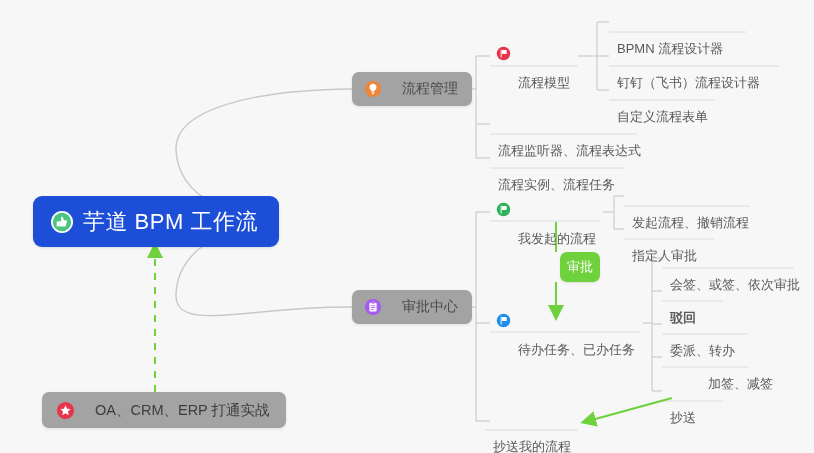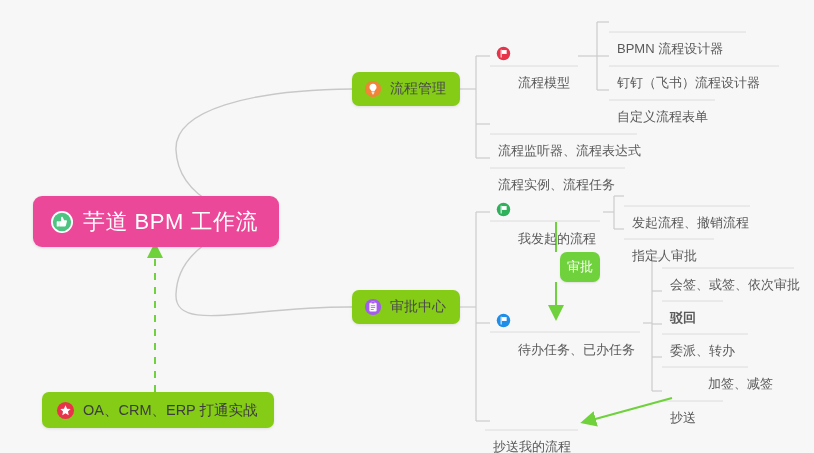--- a/index.html
+++ b/index.html
@@ -30,48 +30,49 @@
     pointer-events: none;
   }
 
   
   .root-node {
     position: absolute;
     left: 33px;
     top: 196px;
     width: 246px;
     height: 51px;
-    background: #ec4899;
+    background: #1d4ed8;
     border-radius: 9px;
     box-shadow: 0 1px 3px rgba(0,0,0,0.12);
     display: flex;
     align-items: center;
     padding-left: 17px;
     box-sizing: border-box;
   }
   .root-label {
     color: #ffffff;
     font-size: 22px;
     letter-spacing: 0.5px;
     margin-left: 9px;
     white-space: nowrap;
   }
 
   
   .card-node {
     position: absolute;
-    background: #84cc16;
+    background: #a3a3a3;
     border-radius: 7px;
     box-shadow: 0 1px 3px rgba(0,0,0,0.10);
     display: flex;
     align-items: center;
     padding: 0 14px 0 12px;
     height: 34px;
     box-sizing: border-box;
     white-space: nowrap;
+    gap: 12px;
   }
   .card-label {
     font-size: 14px;
     color: #4a4a4a;
     margin-left: 8px;
   }
   #node-process-mgmt { left: 352px; top: 72px; }
   #node-approval-center { left: 352px; top: 290px; }
 
   

